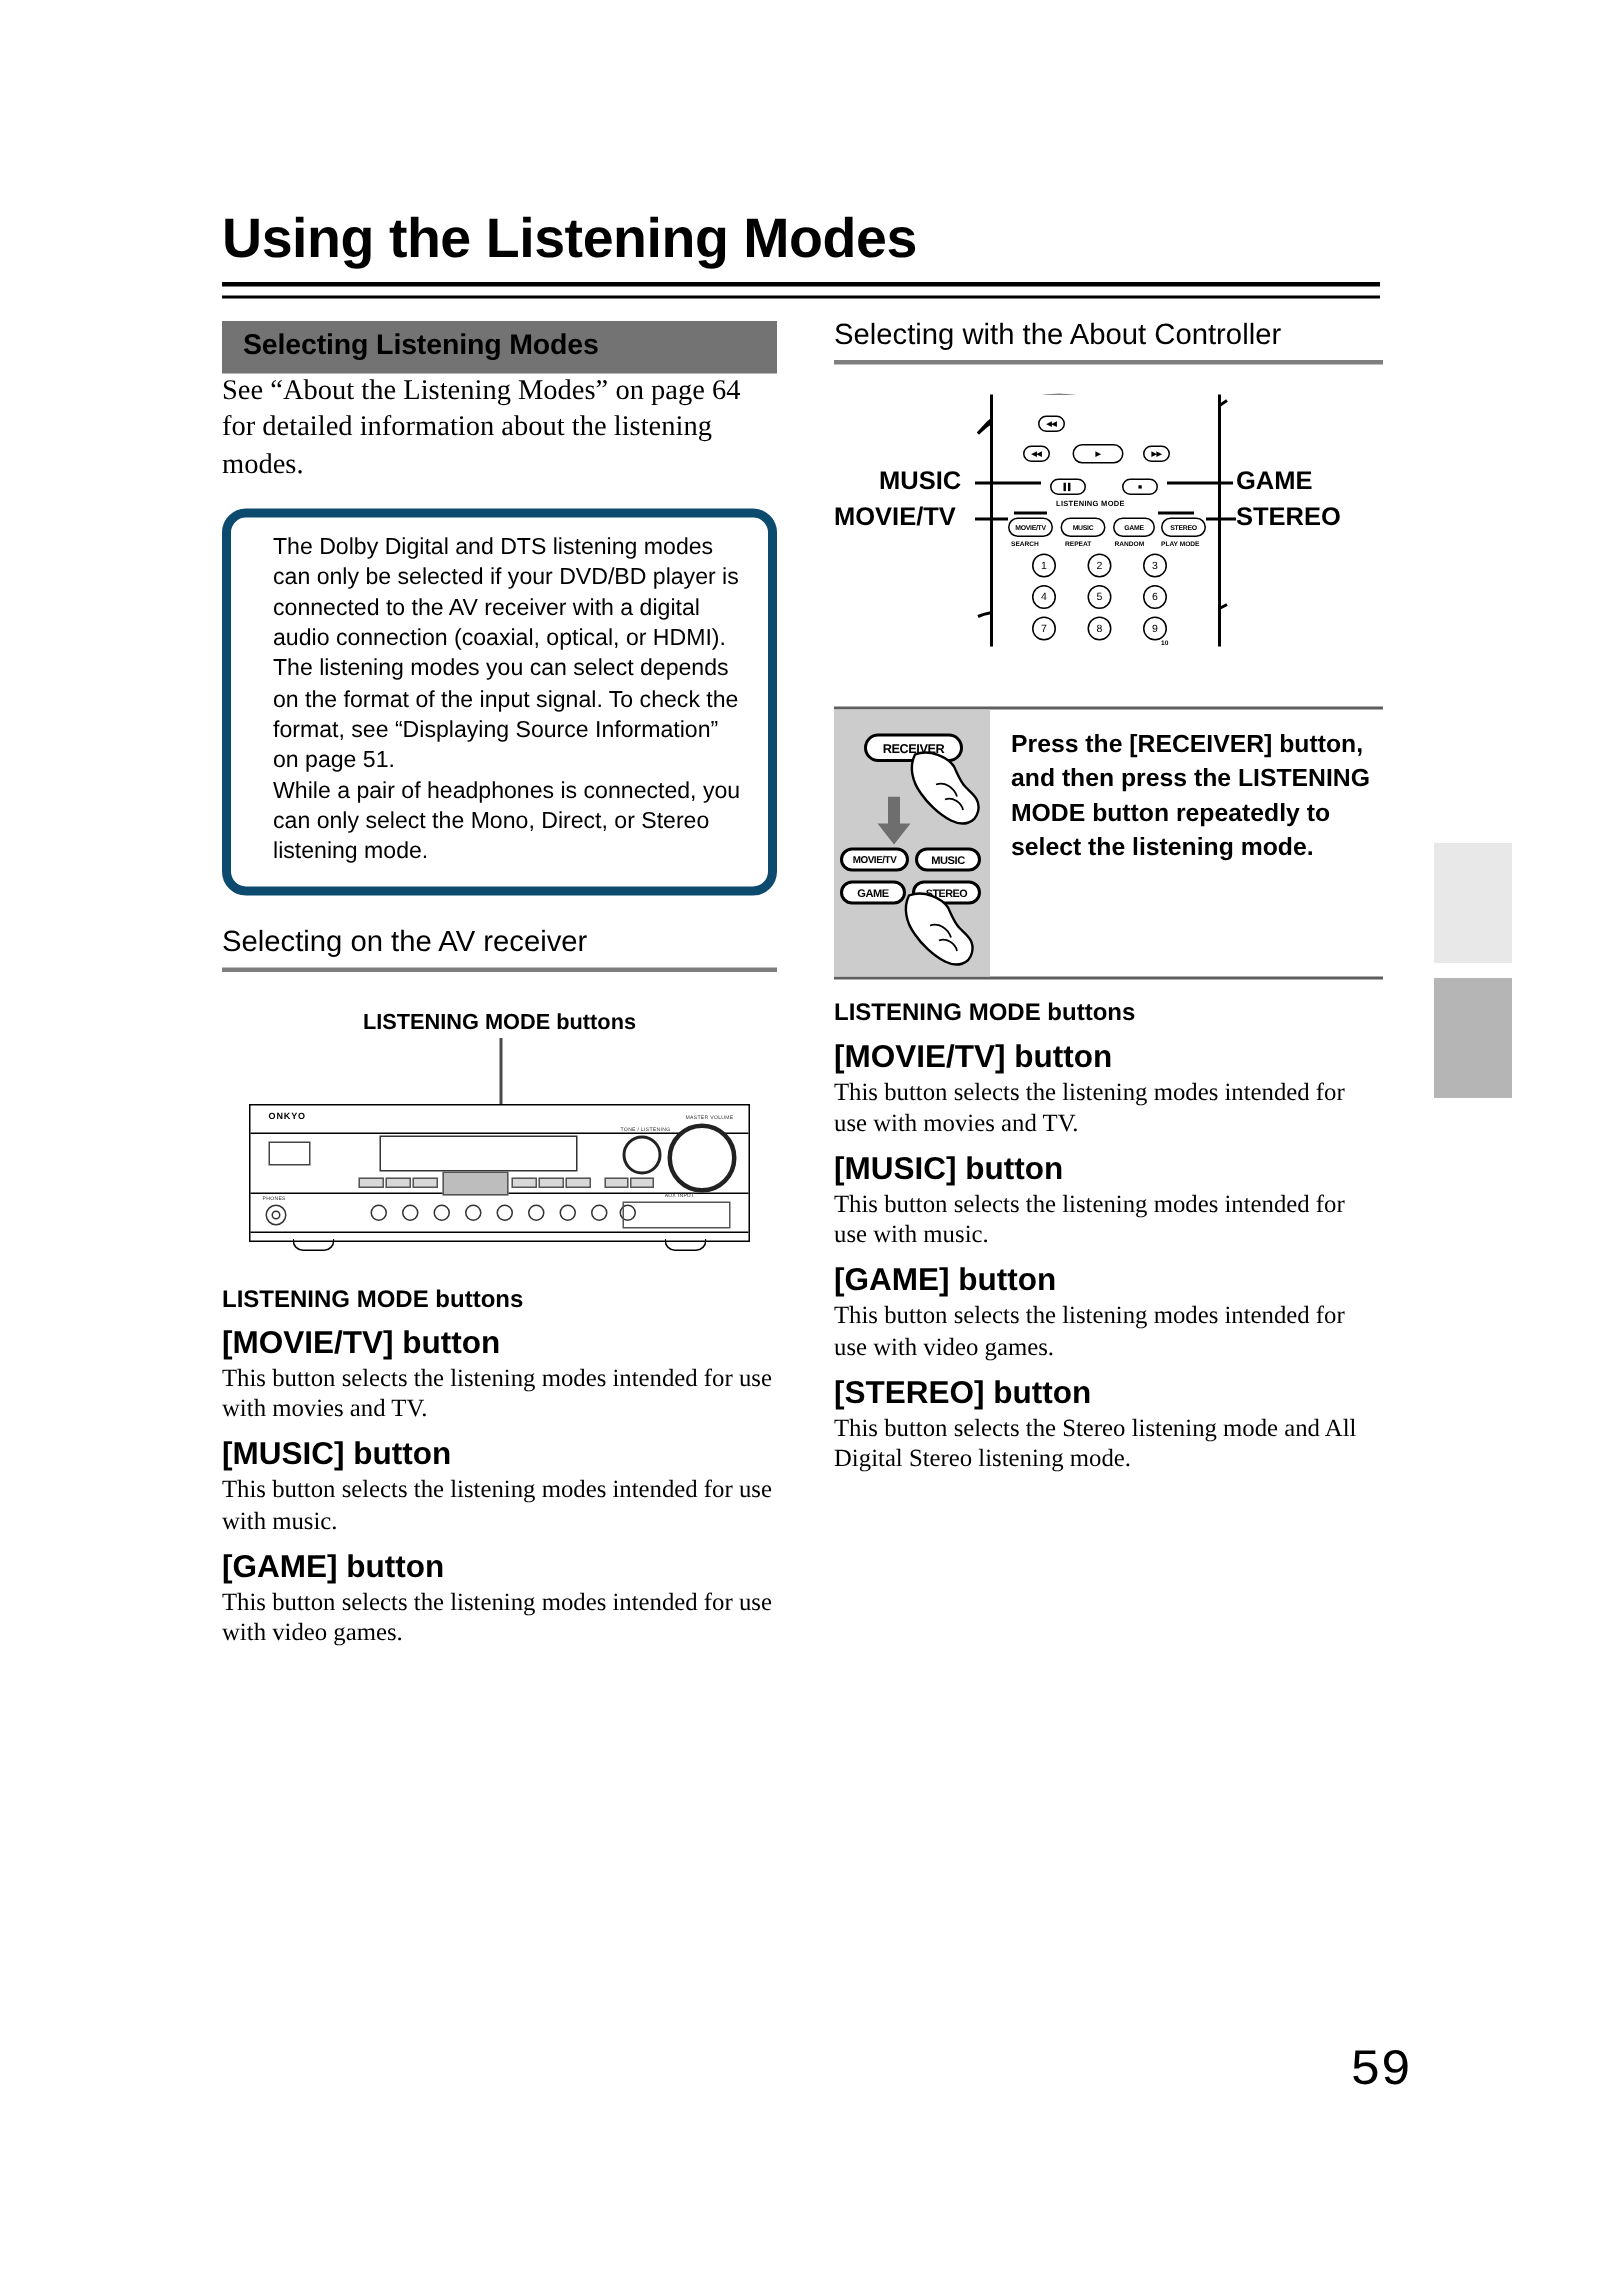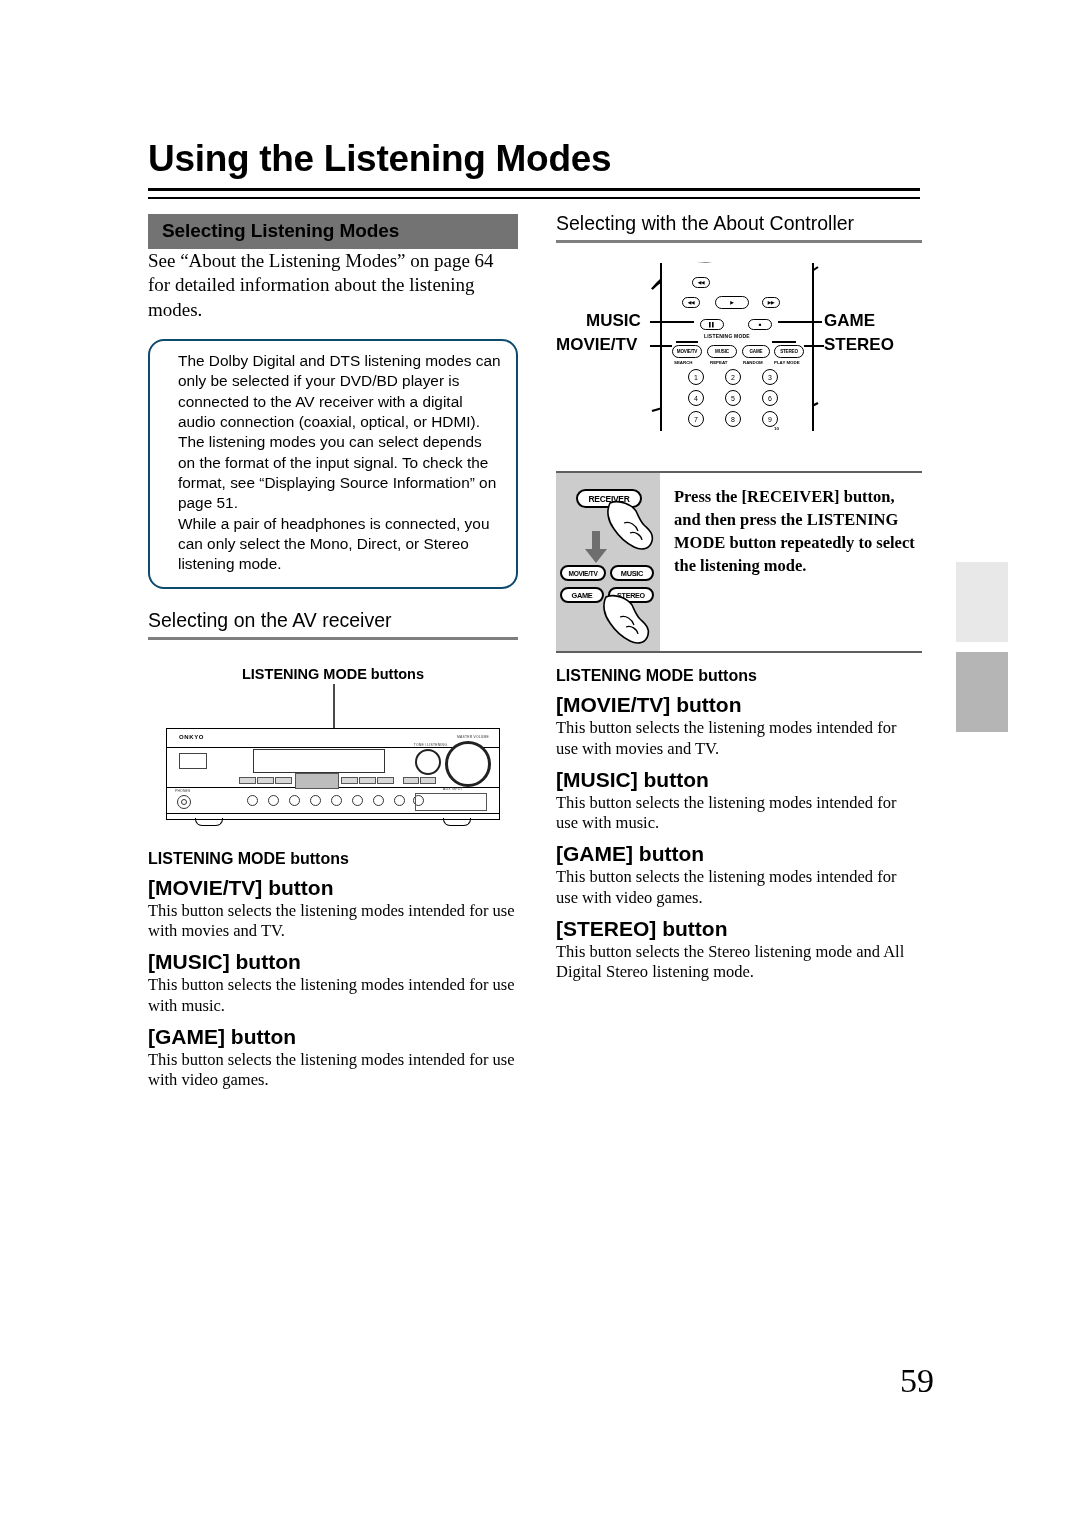--- a/index.html
+++ b/index.html
@@ -69,21 +69,21 @@
   
   .body-text {
     font-family: "Liberation Serif", serif;
     font-size: 19px;
     line-height: 1.28;
   }
 
   
   .note-box {
     margin-top: 17px;
-    border: 2px solid #0c4a6e;
+    border: 6px solid #0c4a6e;
     border-radius: 16px;
     padding: 10px 14px 12px 28px;
     font-family: "Liberation Sans", sans-serif;
     font-size: 15.4px;
     line-height: 1.32;
     box-sizing: border-box;
   }
   .note-box p {
     margin: 0;
   }
@@ -142,21 +142,21 @@
     height: 178px;
   }
   .instr-art {
     background: #cccccc;
     width: 104px;
     position: relative;
     flex: none;
   }
   .instr-text {
     flex: 1;
-    font-family: Liberation Serif, serif;
+    font-family: Liberation Sans, sans-serif;
     font-weight: bold;
     font-size: 16.5px;
     line-height: 1.4;
     padding: 12px 4px 0 14px;
   }
 
   
   .mini-btn {
     position: absolute;
     border: 2px solid #000;
@@ -171,21 +171,21 @@
     align-items: center;
     justify-content: center;
     letter-spacing: -0.3px;
   }
 
   
   .page-number {
     position: absolute;
     left: 900px;
     top: 1362px;
-    font-family: Liberation Serif, serif;
+    font-family: Liberation Mono, monospace;
     font-size: 34px;
     font-weight: normal;
   }
 
   
   .side-tab {
     position: absolute;
     left: 956px;
     width: 52px;
   }

